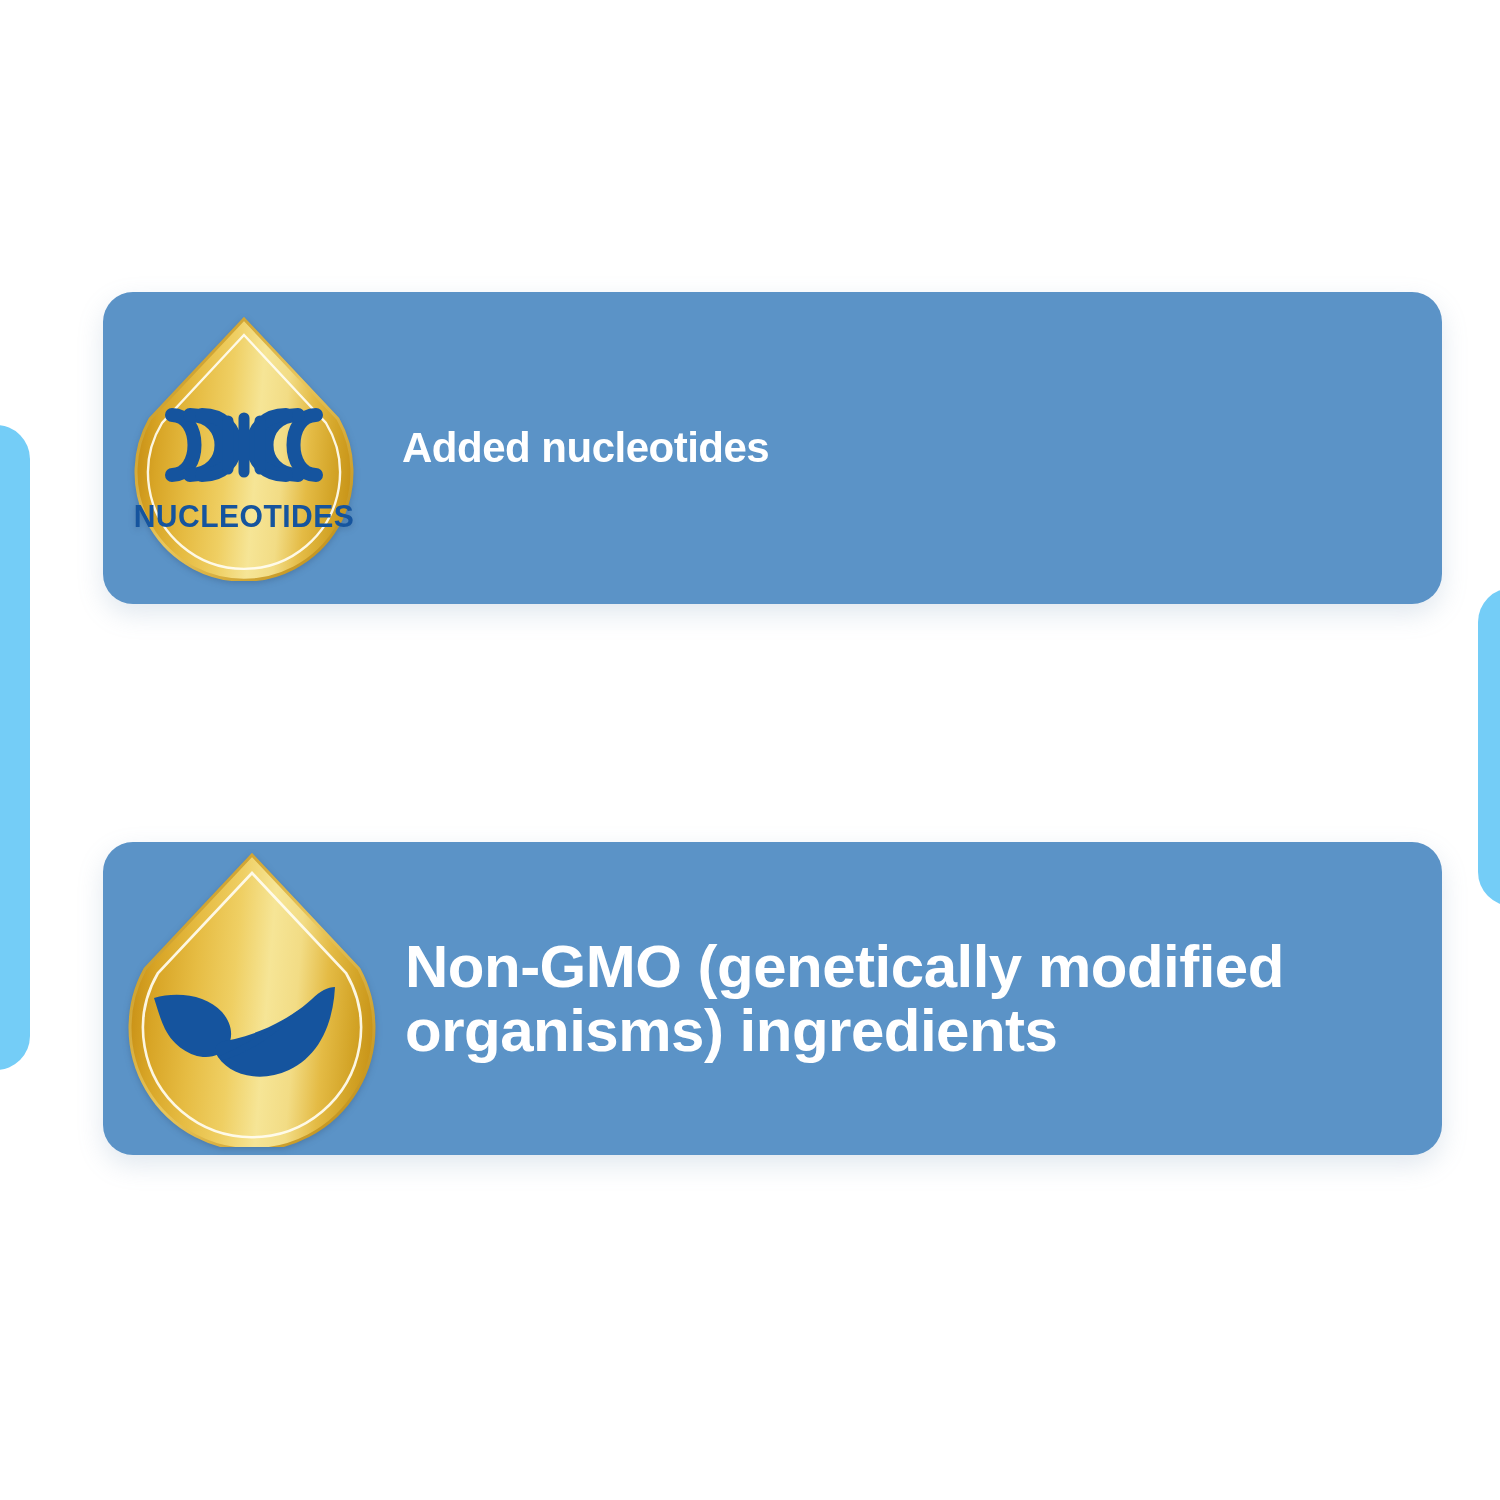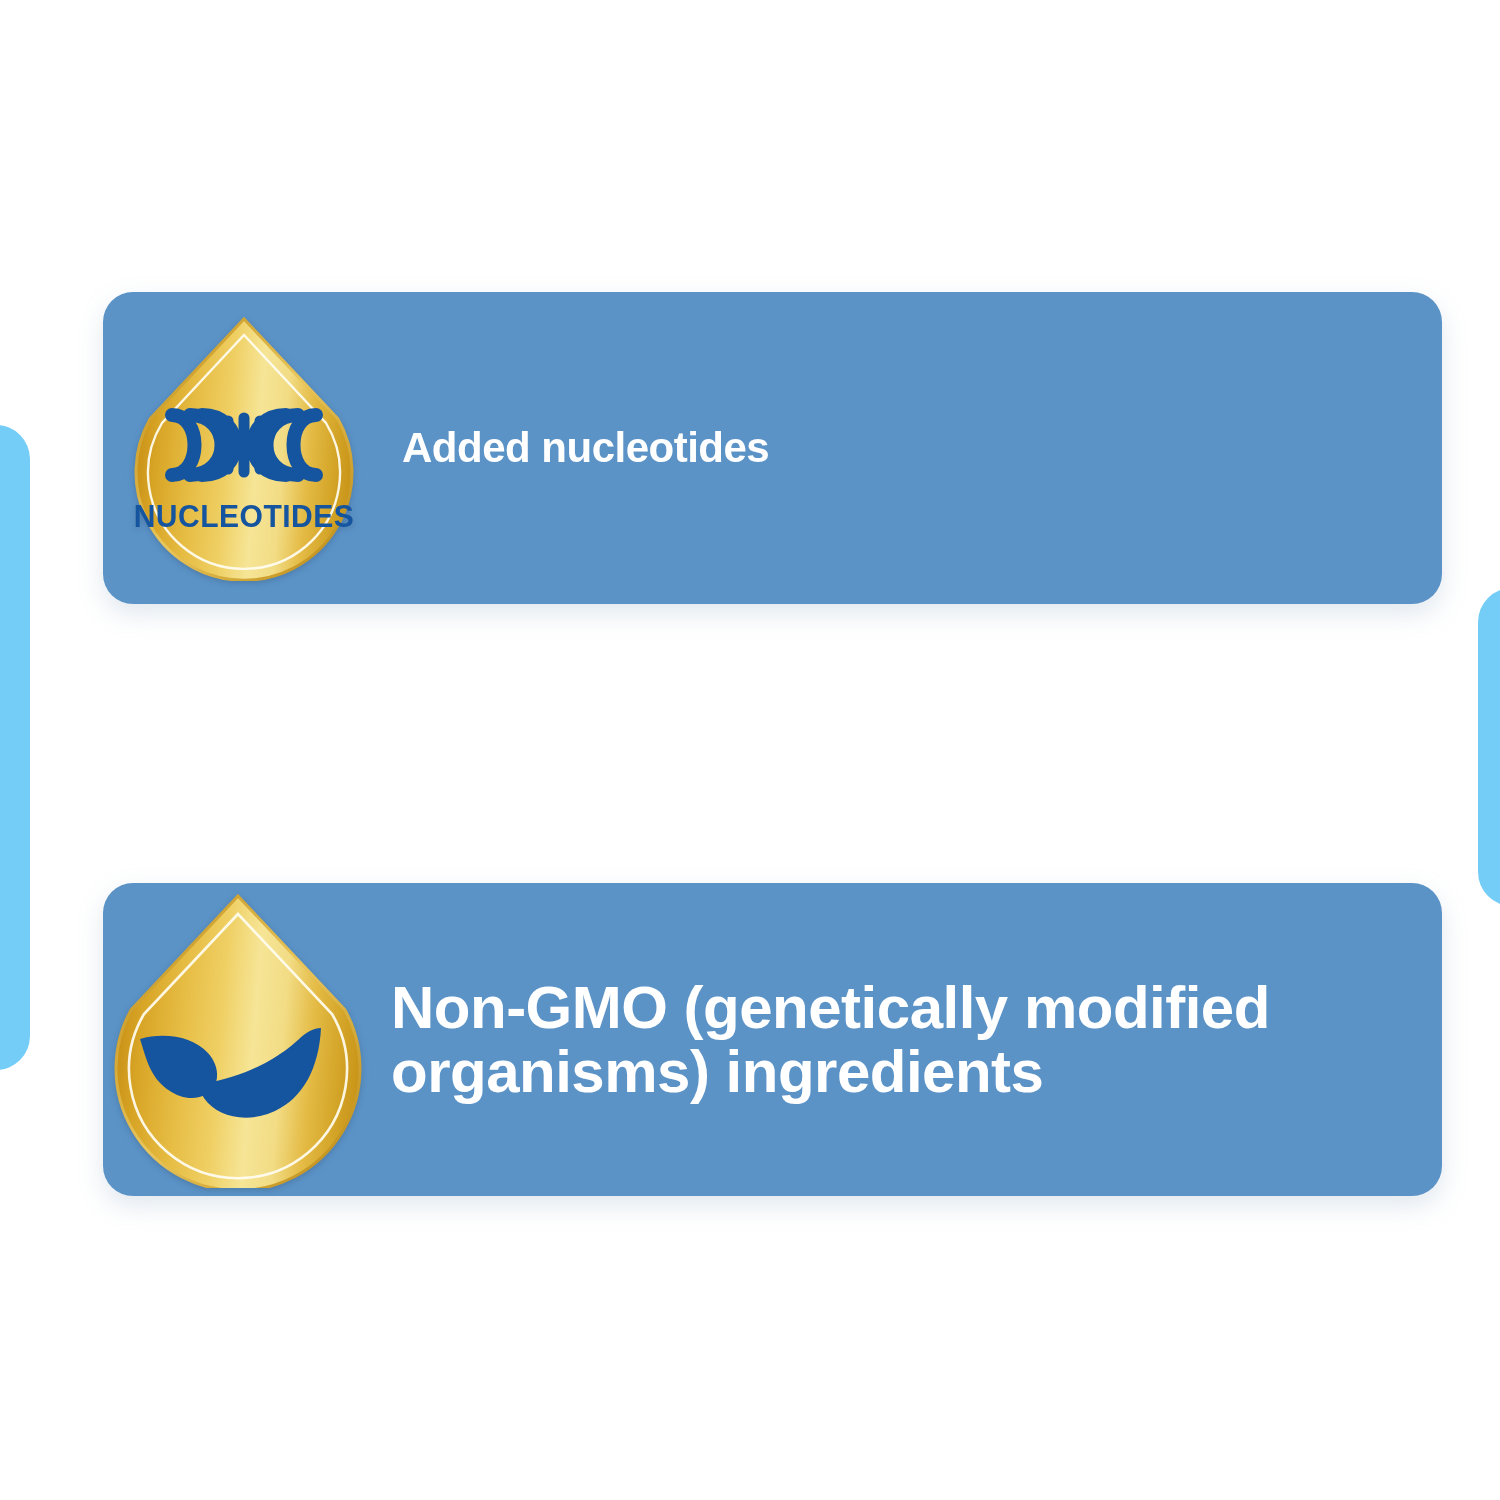--- a/index.html
+++ b/index.html
@@ -56,23 +56,23 @@
     display: flex;
     align-items: center;
     box-sizing: border-box;
   }
   #feature-card-0 {
     top: 292px;
     height: 312px;
     padding-left: 25px;
   }
   #feature-card-1 {
-    top: 883px;
+    top: 842px;
     height: 313px;
-    padding-left: 4px;
+    padding-left: 18px;
   }
 
   
   .badge {
     position: relative;
     flex: 0 0 auto;
     filter: drop-shadow(0 2px 3px rgba(40, 60, 90, 0.28));
   }
   #badge-0 { width: 232px; height: 266px; text-align: center; }
   #badge-1 { width: 262px; height: 296px; }

